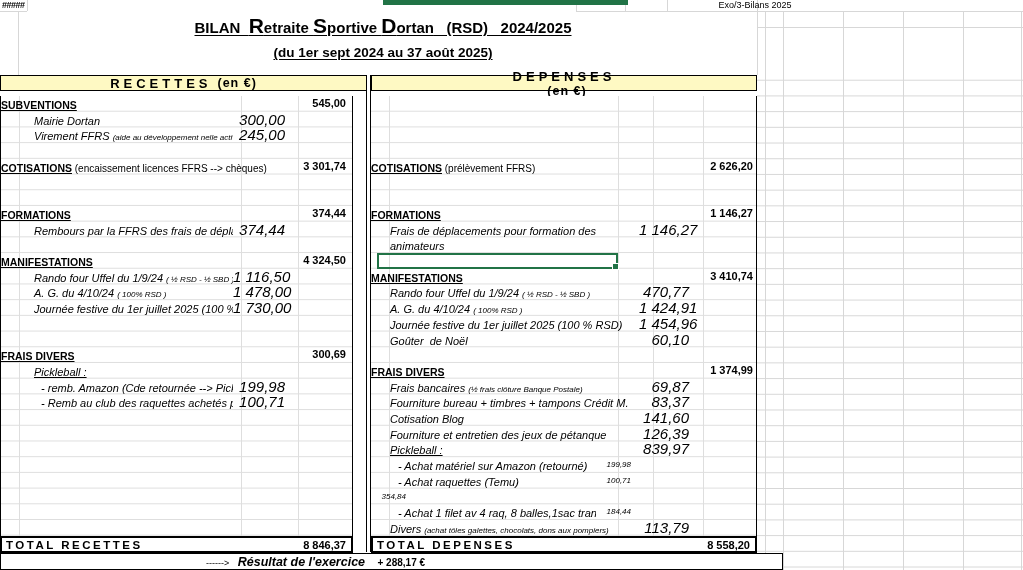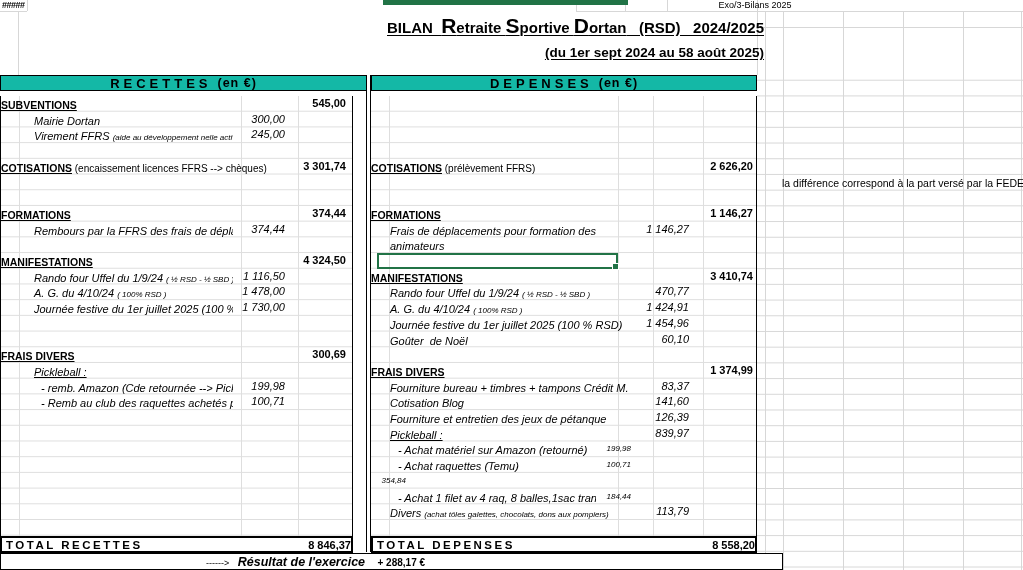--- a/index.html
+++ b/index.html
@@ -6,59 +6,59 @@
   #stage{position:relative;width:1023px;height:570px;background:#fff;overflow:hidden;
          font-family:"Liberation Sans","DejaVu Sans",sans-serif;color:#000;}
   .vl,.hl{position:absolute;background:#d7d7d7;}
   .vl{width:1px;} .hl{height:1px;}
   .green-bar{position:absolute;left:383px;top:0;width:245px;height:5px;background:#217346;}
   .of{position:absolute;left:2px;top:0;font-size:9px;font-weight:bold;line-height:11px;letter-spacing:-0.5px;}
   .doc-label{position:absolute;left:667px;top:0;width:88px;font-size:9px;line-height:11px;text-align:center;white-space:nowrap;margin-left:44px;}
   .margin-grid{position:absolute;left:757px;top:64.5px;width:266px;height:505px;
       background-image:linear-gradient(to bottom,transparent 14.71px,#d7d7d7 14.71px,#d7d7d7 15.714px);
       background-size:100% 15.714px;}
-  .title-wrap{position:absolute;left:18px;top:12px;width:730px;text-align:right;margin-left:16px;}
+  .title-wrap{position:absolute;left:18px;top:12px;width:730px;text-align:center;}
   .t1{font-size:15px;font-weight:bold;line-height:27px;white-space:nowrap;}
   .t1 .cap{font-size:21px;}
   .tu{text-decoration:underline;text-underline-offset:2px;}
   .t2{font-size:13.5px;font-weight:bold;line-height:24px;white-space:nowrap;}
-  .hdr{position:absolute;top:75px;height:16px;border:1.5px solid #000;box-sizing:border-box;background:#14b8a6;
+  .hdr{position:absolute;top:75px;height:16px;border:1.5px solid #000;box-sizing:border-box;background:#fef9c3;
        display:flex;align-items:center;justify-content:center;font-weight:bold;}
   .hdr .hname{font-size:13px;letter-spacing:4px;}
   .hdr .hunit{font-size:12.5px;margin-left:6px;letter-spacing:1px;}
   #hdr-left{left:0;width:367px;}
-  #hdr-right{left:371px;width:386px;}
+  #hdr-right{left:371px;width:386px;flex-direction:column;}
   .dsep{position:absolute;left:366px;top:75px;width:5px;height:477px;box-sizing:border-box;
         border-left:1.5px solid #000;border-right:1.5px solid #000;background:#fff;}
   .tbody{position:absolute;top:96px;height:440px;background:#fff;box-sizing:border-box;
       background-image:linear-gradient(to bottom,transparent 14.71px,#dedede 14.71px,#dedede 15.714px);
       background-size:100% 15.714px;}
   #body-left{left:0;width:353px;border-left:1px solid #000;border-right:1px solid #000;}
   #body-right{left:371px;width:386px;border-right:1px solid #000;}
   .cl{position:absolute;top:0;bottom:0;width:1px;background:#dedede;}
   .row{display:flex;height:15.714px;line-height:15.9px;position:relative;}
   .lbl{flex:1;overflow:hidden;white-space:nowrap;}
-  .amt{width:52px;text-align:right;padding-right:7px;font-style:italic;font-size:11px;white-space:nowrap;}
+  .amt{width:52px;text-align:right;padding-right:7px;font-style:italic;font-size:15px;white-space:nowrap;}
   .tot{width:54px;text-align:right;padding-right:6px;font-weight:bold;font-size:11px;white-space:nowrap;}
   #body-right .samt{width:35px;text-align:right;padding-right:8px;font-style:italic;font-size:8px;white-space:nowrap;}
   #body-right .amt{width:50px;padding-right:11px;}
   #body-right .tot{width:53px;padding-right:3px;}
   .sec{font-weight:bold;font-size:10.5px;}
   .u{text-decoration:underline;}
   .sfx{font-weight:normal;font-size:10px;}
   .item{font-style:italic;font-size:11px;}
   .note{font-size:8px;font-style:italic;}
   .p-sec{} .p-item{padding-left:33px;} .p-sub{padding-left:40px;}
   #body-right .p-item{padding-left:19px;} #body-right .p-sub{padding-left:27px;}
   .totbox{position:absolute;top:536px;height:17px;border:2px solid #000;box-sizing:border-box;
           display:flex;align-items:center;background:#fff;}
   #tot-left{left:0;width:353px;}
   #tot-right{left:371px;width:386px;gap:45px;}
   .totlbl{flex:1;padding-left:4px;font-weight:bold;font-size:11.5px;letter-spacing:2.5px;white-space:nowrap;}
-  .totval{font-weight:bold;font-size:11px;white-space:nowrap;}
+  .totval{font-weight:bold;font-size:11px;padding-right:5px;white-space:nowrap;}
   .resband{position:absolute;left:0;top:552.5px;width:783px;height:17px;border:1.5px solid #000;
            box-sizing:border-box;background:#fff;}
   .resline{position:absolute;left:205px;top:0;height:14px;line-height:13px;white-space:nowrap;}
   .arrow{font-size:9px;}
   .reslbl{font-size:12.5px;font-weight:bold;font-style:italic;margin-left:4px;}
   .resval{font-size:10px;font-weight:bold;margin-left:8px;}
   .selcell{position:absolute;left:6px;top:157.1px;width:241px;height:15.7px;border:2px solid #217346;
            box-sizing:border-box;background:transparent;}
   .handle{position:absolute;right:-3px;bottom:-3px;width:5px;height:5px;background:#217346;border:1px solid #fff;}
   .note-fede{position:absolute;left:782px;top:175px;font-size:10.5px;line-height:16px;white-space:nowrap;}
@@ -84,21 +84,21 @@
   <div class="vl" style="left:963px;top:11px;height:559px"></div>
   <div class="vl" style="left:1021px;top:11px;height:559px"></div>
   <div class="margin-grid"></div>
 
   <div class="of">#####</div>
   <div class="green-bar"></div>
   <div class="doc-label">Exo/3-Bilans 2025</div>
 
   <div class="title-wrap">
     <div class="t1"><span class="tu"><span>BILAN&nbsp; </span><span class="cap">R</span><span>etraite </span><span class="cap">S</span><span>portive </span><span class="cap">D</span><span>ortan</span><span>&nbsp;&nbsp; (RSD)&nbsp;&nbsp; 2024/2025</span></span></div>
-    <div class="t2"><span class="tu">(du 1er sept 2024 au 58 août 2025)</span></div>
+    <div class="t2"><span class="tu">(du 1er sept 2024 au 37 août 2025)</span></div>
   </div>
 
   <div class="hdr" id="hdr-left">
     <span class="hname">RECETTES</span>
     <span class="hunit">(en €)</span>
   </div>
   <div class="hdr" id="hdr-right">
     <span class="hname">DEPENSES</span>
     <span class="hunit">(en €)</span>
   </div>
@@ -239,20 +239,25 @@
       <div class="lbl p-item"><span class="item">Goûter&nbsp; de Noël</span></div>
       <div class="amt"><span>60,10</span></div>
       <div class="tot"></div>
     </div>
     <div class="row"></div>
     <div class="row">
       <div class="lbl p-sec"><span class="sec u">FRAIS DIVERS</span></div>
       <div class="tot"><span>1 374,99</span></div>
     </div>
     <div class="row">
+      <div class="lbl p-item"><span class="item">Frais bancaires  </span><span class="note">(½ frais clôture Banque Postale)</span></div>
+      <div class="amt"><span>69,87</span></div>
+      <div class="tot"></div>
+    </div>
+    <div class="row">
       <div class="lbl p-item"><span class="item">Fourniture bureau + timbres + tampons Crédit M.</span></div>
       <div class="amt"><span>83,37</span></div>
       <div class="tot"></div>
     </div>
     <div class="row">
       <div class="lbl p-item"><span class="item">Cotisation Blog</span></div>
       <div class="amt"><span>141,60</span></div>
       <div class="tot"></div>
     </div>
     <div class="row">
@@ -309,14 +314,13 @@
   </div>
 
   <div class="resband">
     <div class="resline">
       <span class="arrow">------&gt;</span>
       <span class="reslbl">Résultat de l'exercice</span>
       <span class="resval">+ 288,17 €</span>
     </div>
   </div>
 
-  <div class="note-fede">la différence correspond à la part versé par la FEDE</div>
 </div>
 
 </body></html>

